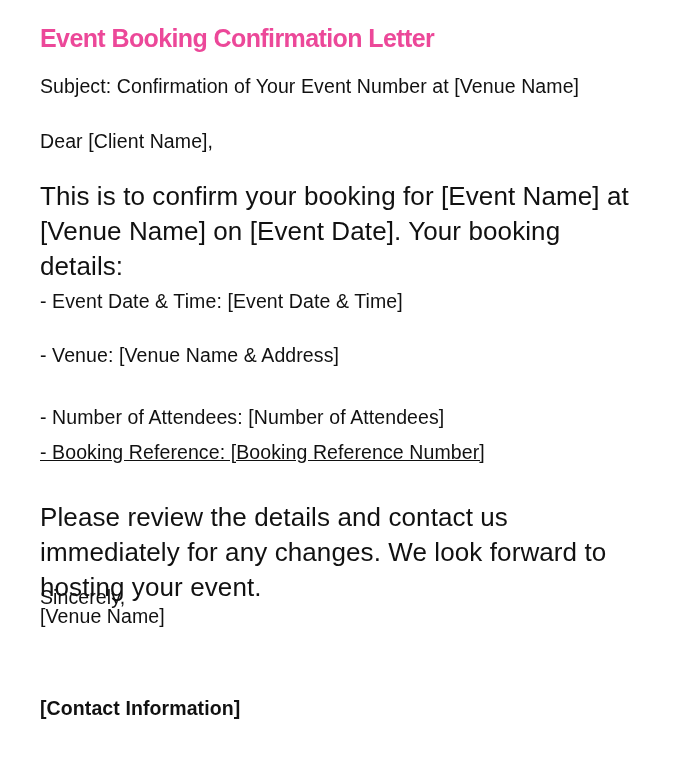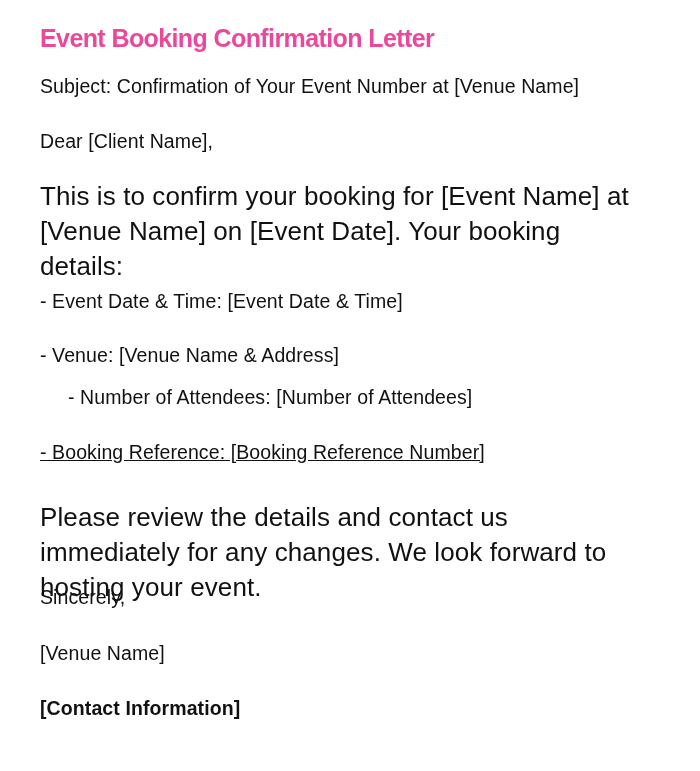--- a/index.html
+++ b/index.html
@@ -55,21 +55,21 @@
   <h1 class="title">Event Booking Confirmation Letter</h1>
 
   <p class="line" style="top:69px;">Subject: Confirmation of Your Event Number at [Venue Name]</p>
 
   <p class="line" style="top:124px;text-align:right;">Dear [Client Name],</p>
 
   <p class="para" style="top:179px;">This is to confirm your booking for [Event Name] at [Venue Name] on [Event Date]. Your booking details:</p>
 
   <p class="line" style="top:284px;">- Event Date &amp; Time: [Event Date &amp; Time]</p>
   <p class="line" style="top:338px;">- Venue: [Venue Name &amp; Address]</p>
-  <p class="line" style="top:380px;margin-left:28px;">- Number of Attendees: [Number of Attendees]</p>
+  <p class="line" style="top:400px;">- Number of Attendees: [Number of Attendees]</p>
   <p class="line" style="top:435px;text-decoration:underline;">- Booking Reference: [Booking Reference Number]</p>
 
   <p class="para" style="top:500px;">Please review the details and contact us immediately for any changes. We look forward to hosting your event.</p>
 
   <p class="line" style="top:580px;">Sincerely,</p>
-  <p class="line" style="top:636px;">[Venue Name]</p>
+  <p class="line" style="top:599px;">[Venue Name]</p>
   <p class="line" style="top:691px;font-weight:bold;">[Contact Information]</p>
 </div>
 
 </body></html>

